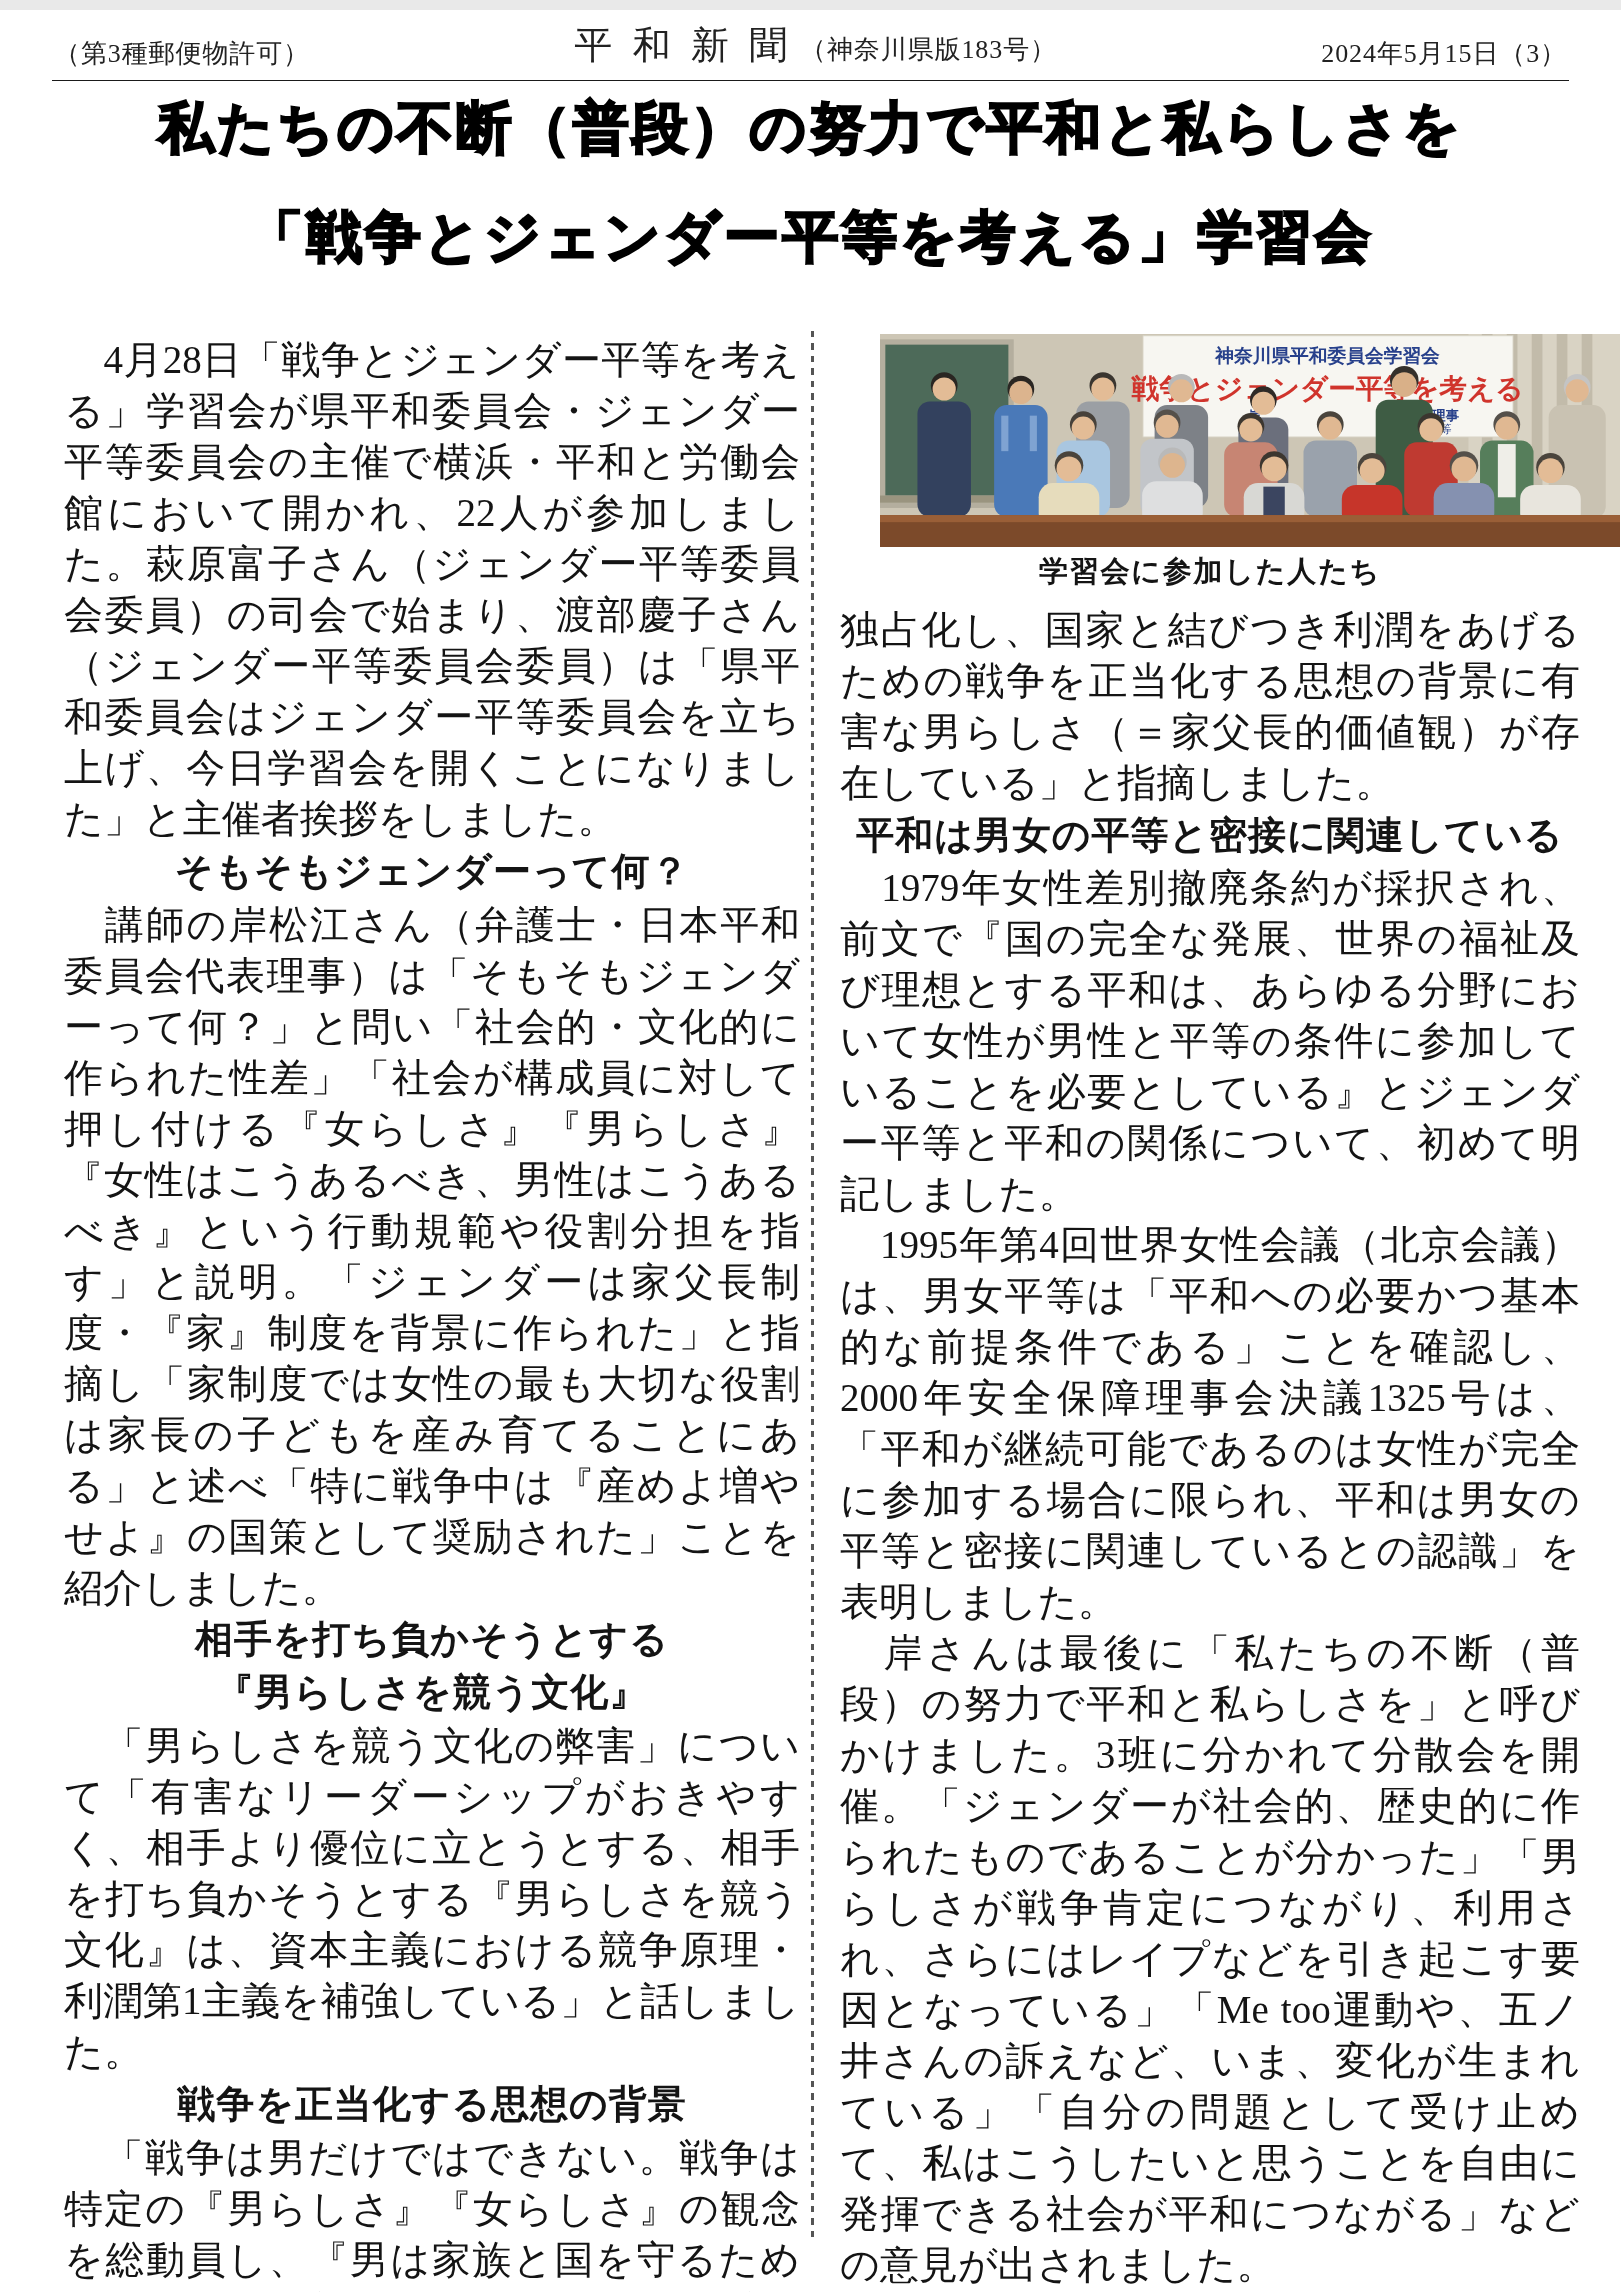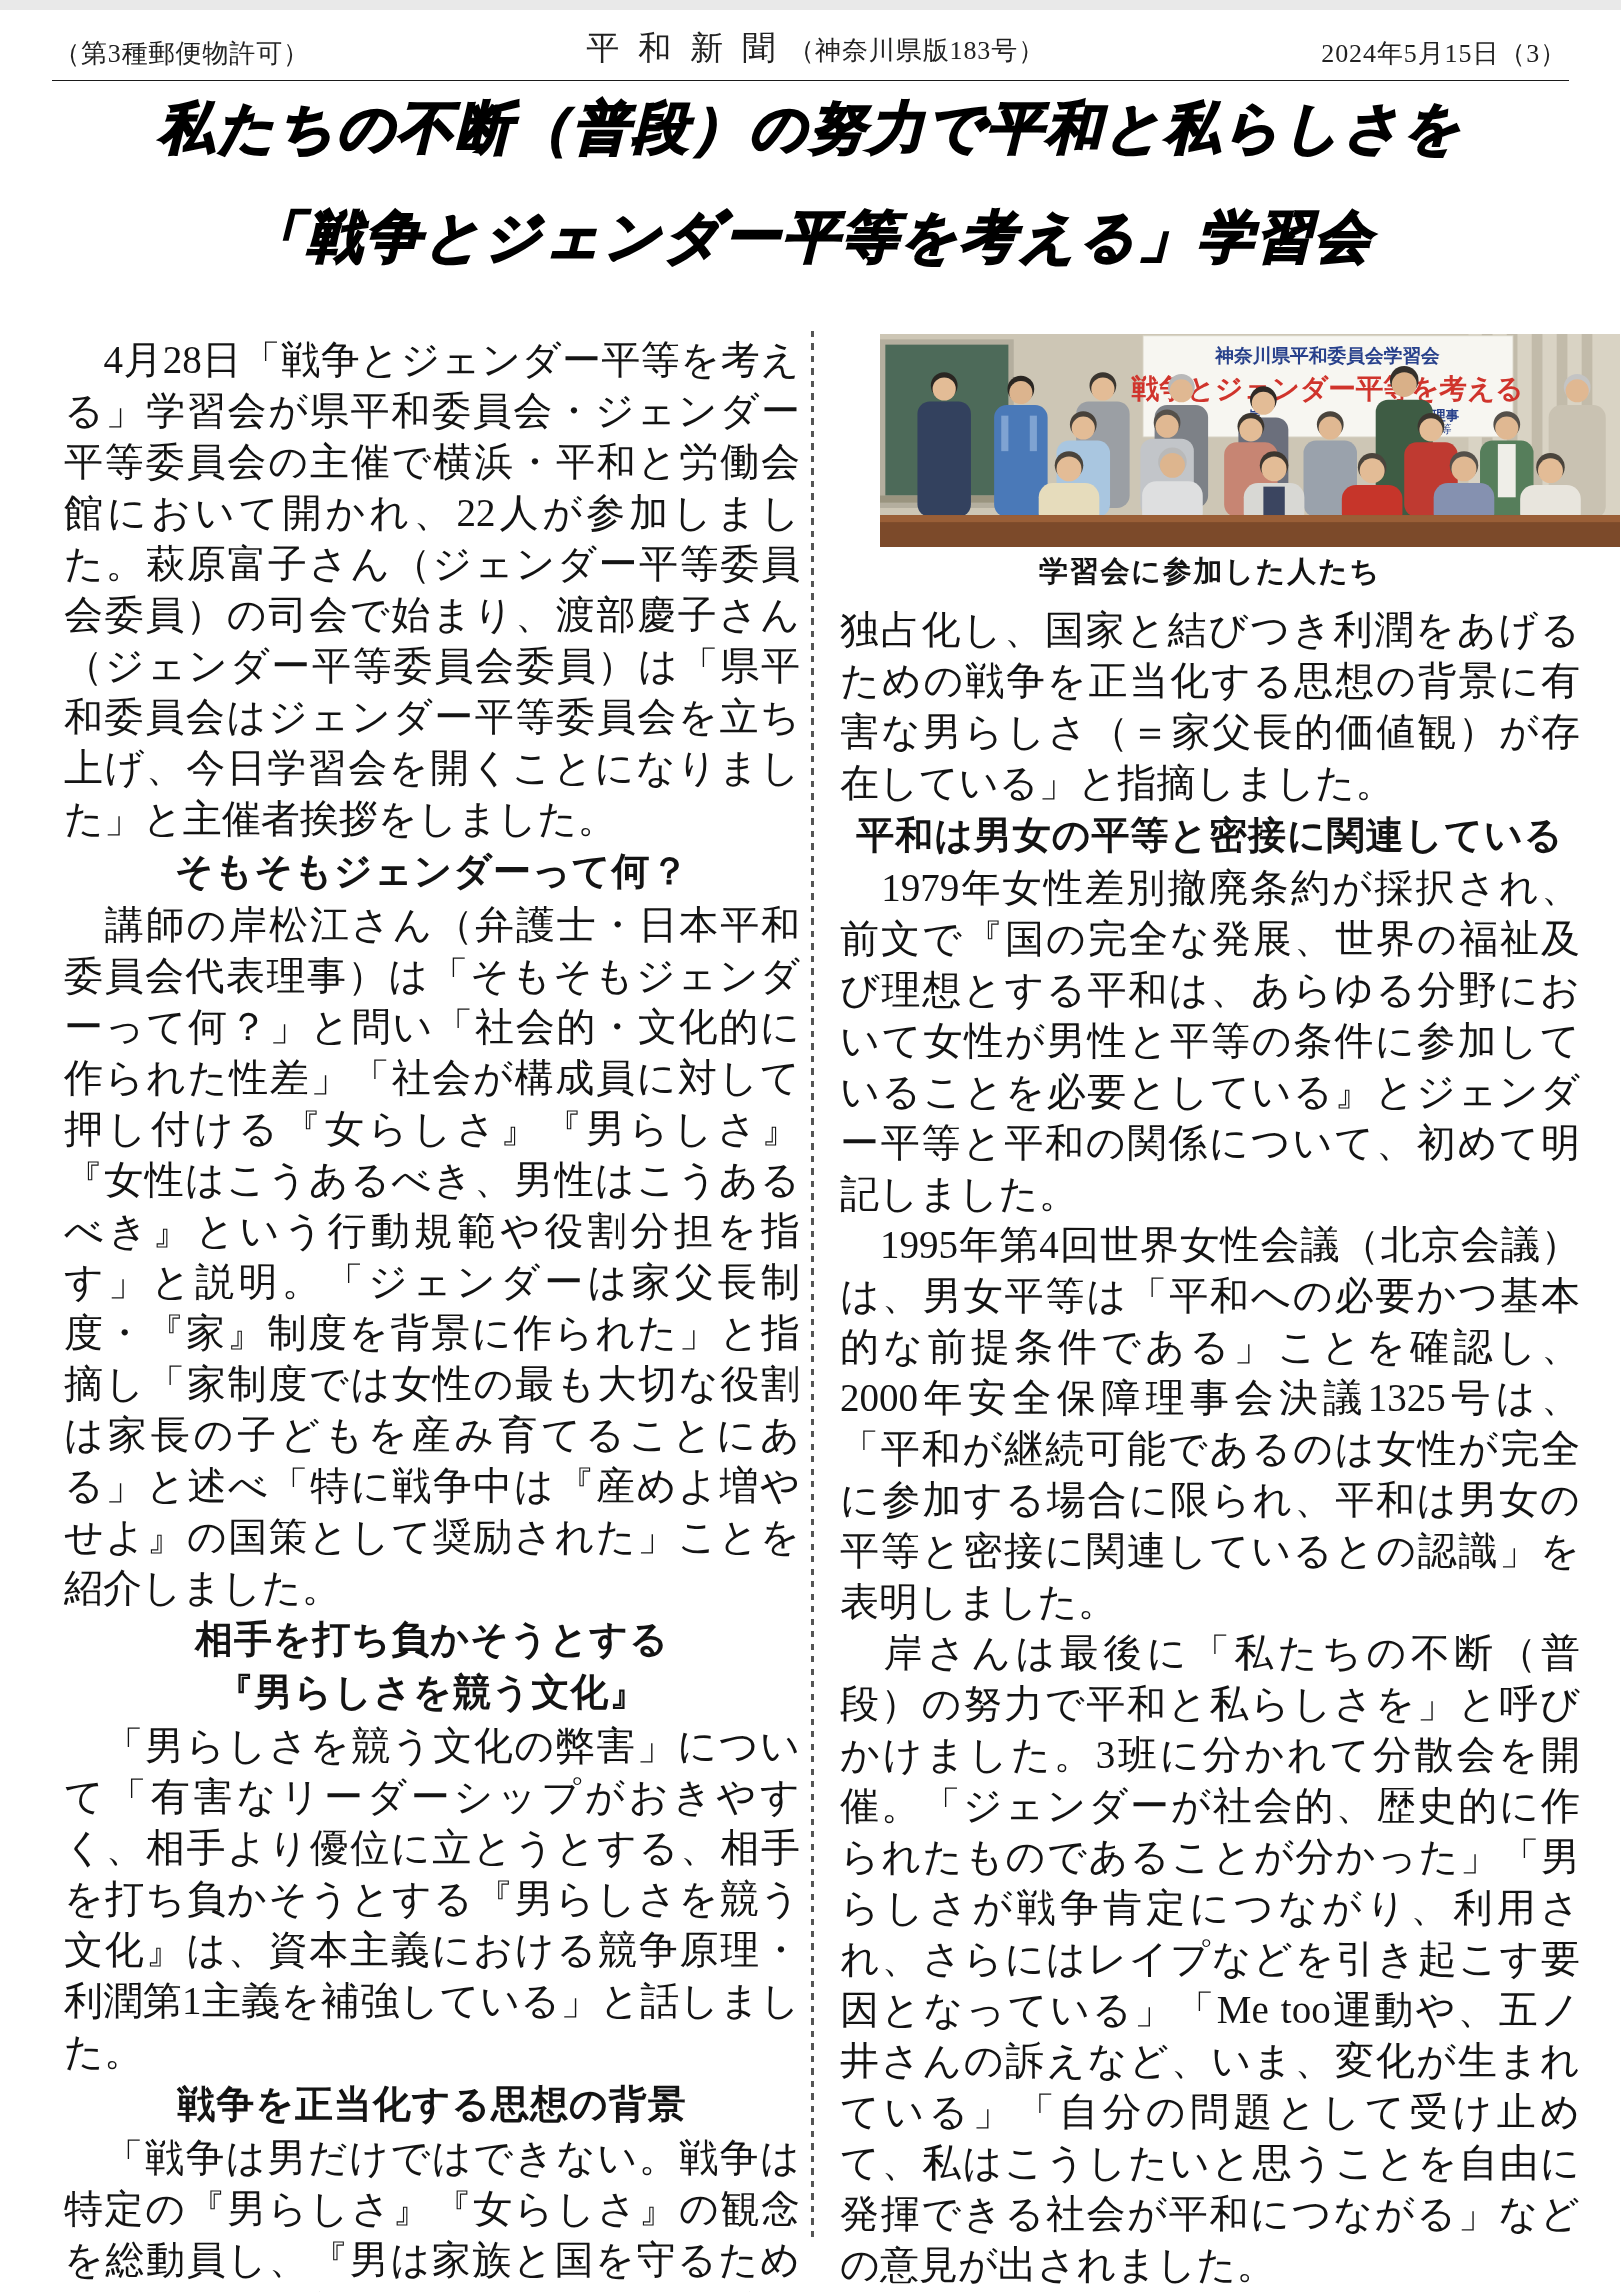--- a/index.html
+++ b/index.html
@@ -12,35 +12,34 @@
     overflow:hidden;
     font-family:"Liberation Serif","DejaVu Serif",serif;
   }
   
   .masthead{
     position:absolute;left:54px;right:54px;top:21.5px;height:39px;
     display:flex;align-items:flex-end;justify-content:space-between;
     font-size:26px;letter-spacing:0.9px;color:#222;
   }
   .masthead .center{white-space:nowrap;}
-  .masthead .paper-name{font-size:33px;letter-spacing:5.4px;text-align:right;}
+  .masthead .paper-name{font-size:38px;letter-spacing:5.4px;text-align:right;}
   .masthead .edition{font-size:26px;}
   .header-rule{
     position:absolute;left:52px;right:52px;top:70px;
     border-top:1.8px solid #1a1a1a;
   }
   
   .headline{
     position:absolute;left:0;right:0;text-align:center;
     font-family:"Liberation Sans","DejaVu Sans",sans-serif;
     font-weight:900;color:#000;
     font-size:56px;letter-spacing:2.7px;line-height:1;
     -webkit-text-stroke:2.2px #000;
     white-space:nowrap;
-    font-style:italic;
   }
   .headline.l1{top:90px;}
   .headline.l2{top:199px;}
   
   .col{
     position:absolute;top:324px;
     font-size:39px;line-height:51px;
     text-align:justify;color:#141414;
   }
   .col.left{left:64px;width:736px;}

